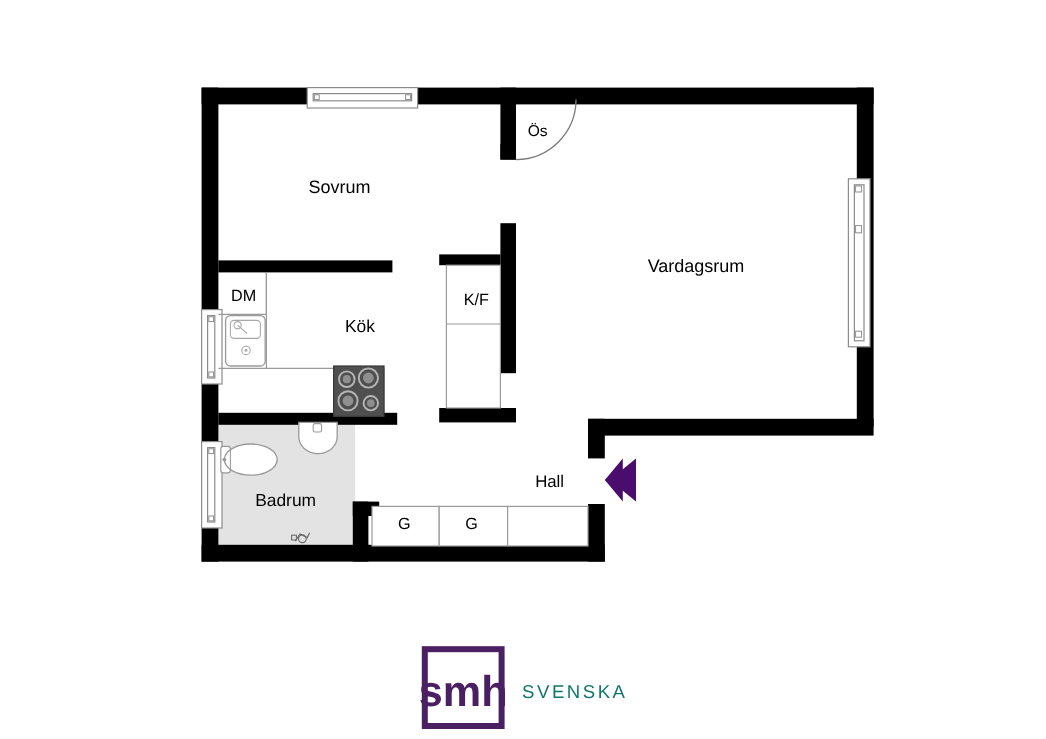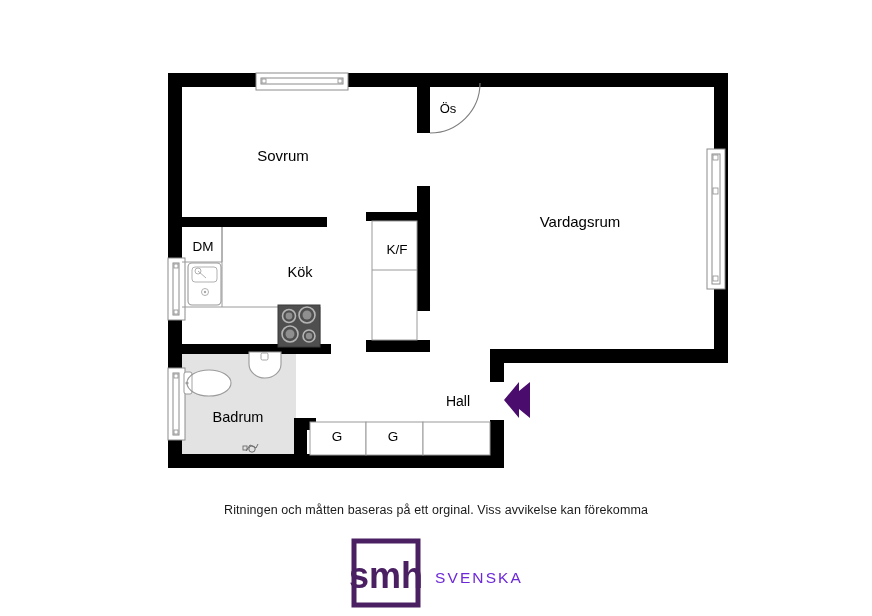--- a/index.html
+++ b/index.html
@@ -55,21 +55,21 @@
     position: relative;
     width: 74px;
     height: 74px;
     flex: 0 0 auto;
   }
   .logo-wordmark {
     font-family: "Liberation Sans", sans-serif;
     font-size: 15.5px;
     line-height: 17.5px;
     letter-spacing: 2.1px;
-    color: #6d28d9;
+    color: #0f766e;
     padding-bottom: 2px;
     margin-top: 12px;
   }
   .logo-wordmark div { white-space: nowrap; }
 </style>
 </head>
 <body>
 
 <div id="plan-stage">
 
@@ -228,21 +228,20 @@
     <text x="238" y="422" text-anchor="middle" font-family="Liberation Sans, sans-serif" font-size="14.5" fill="#000000">Badrum</text>
 
     <text x="458" y="406" text-anchor="middle" font-family="Liberation Sans, sans-serif" font-size="14" fill="#000000">Hall</text>
 
     <text x="337" y="441" text-anchor="middle" font-family="Liberation Sans, sans-serif" font-size="13.5" fill="#000000">G</text>
 
     <text x="393" y="441" text-anchor="middle" font-family="Liberation Sans, sans-serif" font-size="13.5" fill="#000000">G</text>
 
   </svg>
 
-  <div class="caption">Ritningen och måtten baseras på ett orginal. Viss avvikelse kan förekomma</div>
 
   <div class="logo-block">
     <div class="logo-mark">
       <svg width="74" height="74" viewBox="0 0 74 74">
         <rect x="5" y="5" width="64" height="64" fill="none" stroke="#4a2063" stroke-width="5"></rect>
         <text x="37" y="52" text-anchor="middle" font-family="Liberation Sans, sans-serif" font-size="36" font-weight="bold" fill="#4a2063">smh</text>
       </svg>
     </div>
     <div class="logo-wordmark">
       <div>SVENSKA</div>

